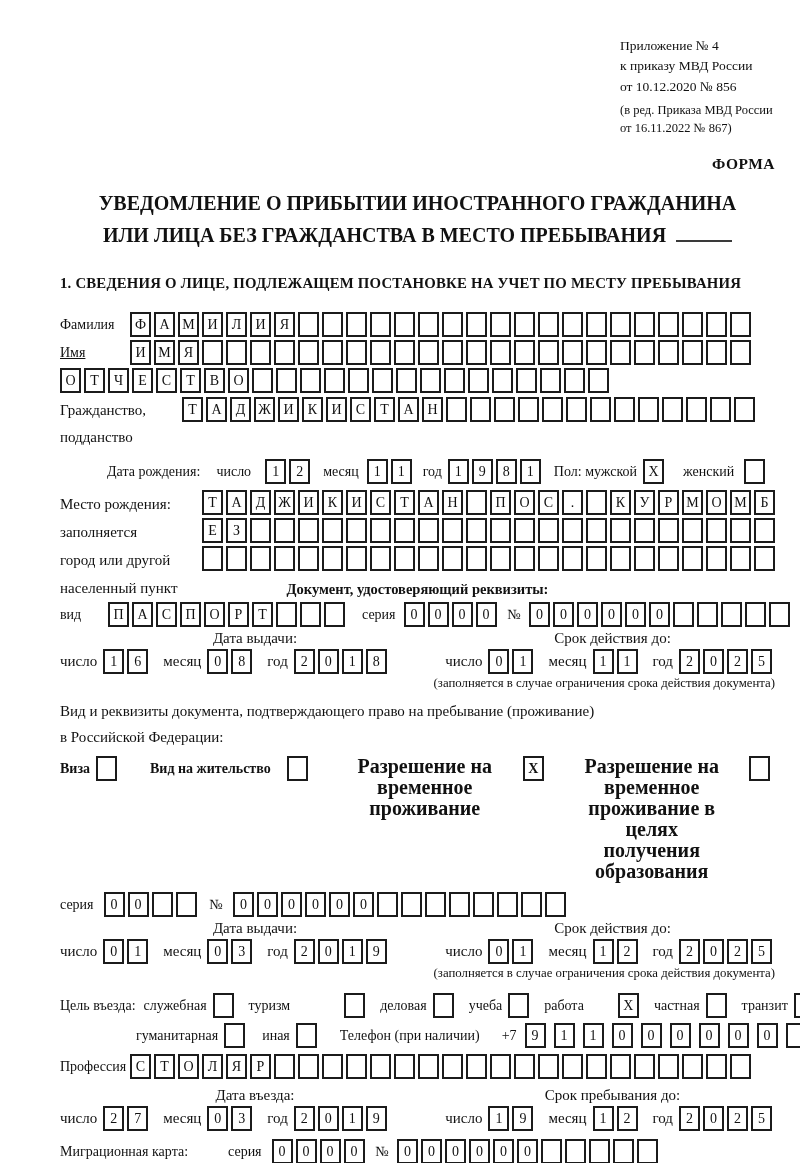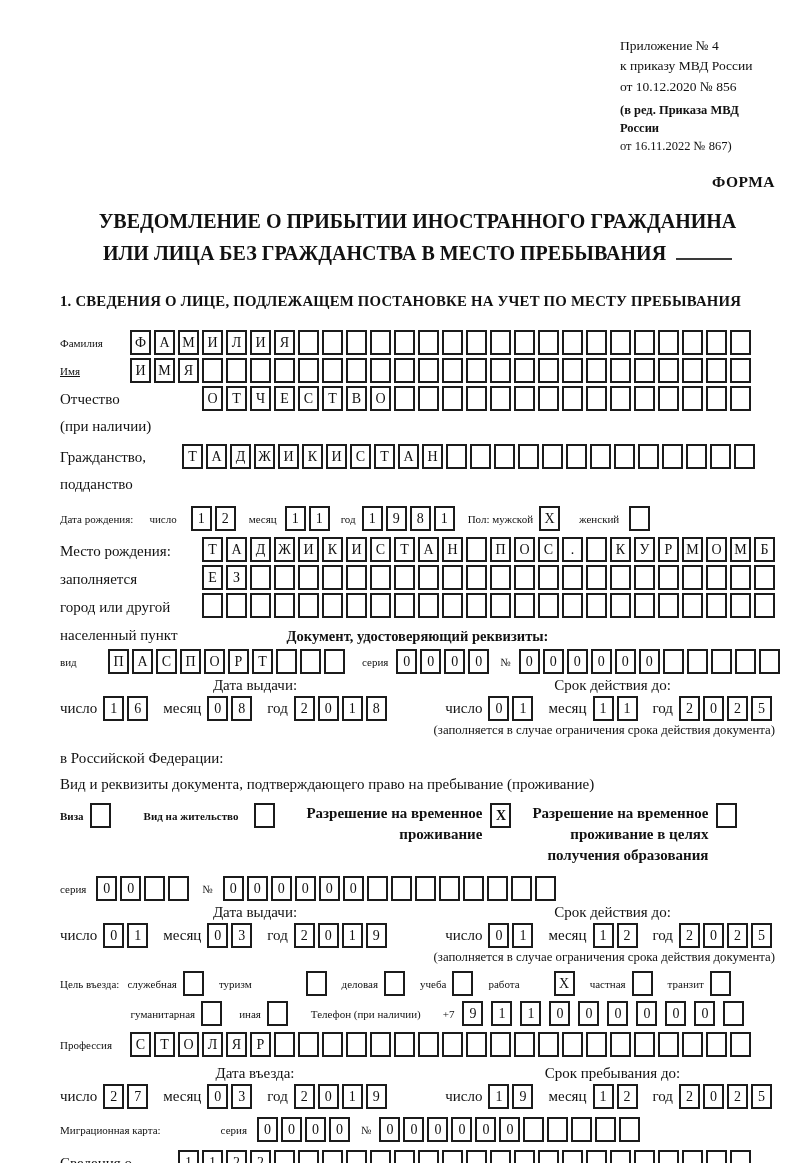--- a/index.html
+++ b/index.html
@@ -2,31 +2,31 @@
 <html><head>
 <meta charset="utf-8">
 <style>
   html,body {margin:0; padding:0; background:#9a9a9a;}
   .page {width:800px; height:1163px; background:#ffffff; margin:0 auto; overflow:hidden;
          font-family:"Liberation Serif", serif; color:#111;}
   .content {box-sizing:border-box; width:100%; height:100%; padding:36px 25px 0 60px;}
 
   .annot {margin-left:560px; font-size:13.5px; line-height:1.5;}
   .annot .rev {font-size:12.5px; line-height:1.45;}
-  .annot .rev.first {margin-top:4px;font-weight:bold;}
+  .annot .rev.first {margin-top:4px;}
   .forma {text-align:right; font-weight:bold; font-size:15.5px; margin-top:18px; letter-spacing:.5px;}
 
   .title {text-align:center; font-weight:bold; font-size:20px; line-height:1.6; margin-top:14px;}
   .blankline {display:inline-block; width:56px; border-bottom:2.5px solid #3a3a3a; margin-left:10px;}
 
   .sect {font-weight:bold; font-size:14.8px; margin-top:24px; letter-spacing:.2px;}
 
   .r  {display:flex; align-items:center; margin-bottom:3px;}
   .rt {display:flex; align-items:flex-start; margin-bottom:3px;}
-  .lbl {font-size:11px; white-space:nowrap; flex:none;}
+  .lbl {font-size:14px; white-space:nowrap; flex:none;}
   .lblcol {font-size:15px; line-height:27px; flex:none;}
   .boxes {display:flex; flex:none;}
   .cb {box-sizing:border-box; width:21px; height:25px; border:2px solid #1b1b1b; margin-right:3px;
        display:flex; align-items:center; justify-content:center; font-size:14px; flex:none; background:#fff;}
   .boxes.wide .cb {margin-right:8px;}
   .stack .boxes {margin-bottom:3px;}
 
   .center-b {text-align:center; font-weight:bold; font-size:14.5px; margin:6px 0 4px;}
 
   .dh {display:flex; font-size:15px; margin:3px 0 2px;}
@@ -34,21 +34,21 @@
   .dh .c2 {flex:1; text-align:center;}
   .dr {display:flex; align-items:center;}
   .dr .g {display:flex; align-items:center;}
   .dr .g1 {width:390px;}
   .dg-lbl {margin-right:6px; font-size:15px; white-space:nowrap;}
   .dg-boxes {margin-right:12px;}
   .dcap {text-align:right; font-size:12.8px; margin-top:2px;}
 
   .para {font-size:15px; line-height:1.7; margin-top:8px;}
   .cbrow {display:flex; align-items:flex-start; margin-top:6px;font-weight:bold;}
-  .cbl {font-size:15px; line-height:21px; text-align:right;}
+  .cbl {font-size:20px; line-height:21px; text-align:center;}
   .pair {display:flex; align-items:center;}
   .pair .lbl {margin-right:6px;}
 </style>
 </head>
 <body>
 
 <div class="page">
   <div class="content">
 
     <div class="annot">
@@ -128,24 +128,20 @@
           <span class="cb"></span>
           <span class="cb"></span>
           <span class="cb"></span>
           <span class="cb"></span>
           <span class="cb"></span>
           <span class="cb"></span>
         </span>
     </div>
 
     <div class="rt">
-      <div class="lblcol" style="width:142px;">
-        <div>Отчество</div>
-        <div>(при наличии)</div>
-      </div>
       <span class="boxes">
           <span class="cb">О</span>
           <span class="cb">Т</span>
           <span class="cb">Ч</span>
           <span class="cb">Е</span>
           <span class="cb">С</span>
           <span class="cb">Т</span>
           <span class="cb">В</span>
           <span class="cb">О</span>
           <span class="cb"></span>
@@ -192,21 +188,21 @@
           <span class="cb"></span>
           <span class="cb"></span>
           <span class="cb"></span>
           <span class="cb"></span>
           <span class="cb"></span>
           <span class="cb"></span>
           <span class="cb"></span>
         </span>
     </div>
 
-    <div class="r" style="margin-top:8px;">
+    <div class="r" style="margin-top:8px;margin-left:47px;">
       <span class="lbl" style="margin-right:16px;">Дата рождения:</span>
       <span class="lbl" style="margin-right:14px;">число</span>
       <span class="boxes" style="margin-right:10px;">
           <span class="cb">1</span>
           <span class="cb">2</span>
         </span>
       <span class="lbl" style="margin-right:8px;">месяц</span>
       <span class="boxes" style="margin-right:8px;">
           <span class="cb">1</span>
           <span class="cb">1</span>
@@ -396,22 +392,22 @@
             <span class="cb">2</span>
             <span class="cb">0</span>
             <span class="cb">2</span>
             <span class="cb">5</span>
           </span>
       </span>
     </div>
     <div class="dcap">(заполняется в случае ограничения срока действия документа)</div>
 
     <div class="para">
+      <div>Вид и реквизиты документа, подтверждающего право на пребывание (проживание)</div>
       <div>в Российской Федерации:</div>
-      <div>Вид и реквизиты документа, подтверждающего право на пребывание (проживание)</div>
     </div>
 
     <div class="cbrow">
       <span class="pair">
         <span class="lbl">Виза</span>
         <span class="boxes">
             <span class="cb"></span>
           </span>
       </span>
       <span class="pair" style="margin-left:30px;">
@@ -507,21 +503,21 @@
         <span class="boxes">
             <span class="cb">2</span>
             <span class="cb">0</span>
             <span class="cb">2</span>
             <span class="cb">5</span>
           </span>
       </span>
     </div>
     <div class="dcap">(заполняется в случае ограничения срока действия документа)</div>
 
-    <div class="r" style="margin-top:6px;">
+    <div class="r" style="margin-top:12px;">
       <span class="lbl" style="margin-right:8px;">Цель въезда:</span>
       <span class="pair" style="margin-right:12px;">
           <span class="lbl">служебная</span>
           <span class="boxes">
             <span class="cb"></span>
           </span>
         </span>
       <span class="pair" style="margin-right:12px;gap:48px;">
           <span class="lbl">туризм</span>
           <span class="boxes">
@@ -553,21 +549,21 @@
           </span>
         </span>
       <span class="pair">
           <span class="lbl">транзит</span>
           <span class="boxes">
             <span class="cb"></span>
           </span>
         </span>
     </div>
 
-    <div class="r" style="margin-top:5px; margin-left:48px;justify-content:center;">
+    <div class="r" style="margin-top:5px; margin-left:76px;">
       <span class="pair" style="margin-right:14px;">
           <span class="lbl">гуманитарная</span>
           <span class="boxes">
             <span class="cb"></span>
           </span>
         </span>
       <span class="pair" style="margin-right:20px;">
           <span class="lbl">иная</span>
           <span class="boxes">
             <span class="cb"></span>
@@ -660,21 +656,21 @@
         <span class="boxes">
             <span class="cb">2</span>
             <span class="cb">0</span>
             <span class="cb">2</span>
             <span class="cb">5</span>
           </span>
       </span>
     </div>
 
     <div class="r" style="margin-top:8px;">
-      <span class="lbl" style="margin-right:60px;">Миграционная карта:</span>
+      <span class="lbl" style="margin-right:40px;">Миграционная карта:</span>
       <span class="lbl" style="margin-right:10px;">серия</span>
       <span class="boxes" style="margin-right:8px;">
           <span class="cb">0</span>
           <span class="cb">0</span>
           <span class="cb">0</span>
           <span class="cb">0</span>
         </span>
       <span class="lbl" style="margin-right:8px;">№</span>
       <span class="boxes">
           <span class="cb">0</span>

